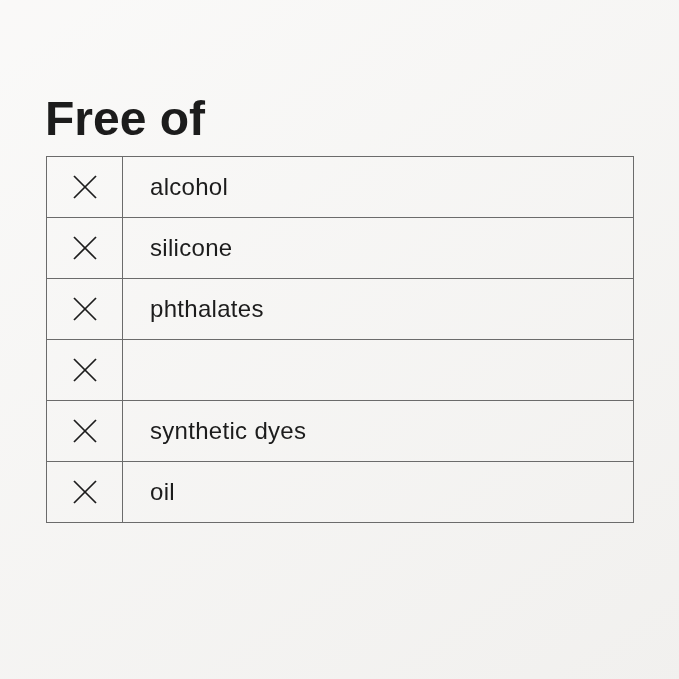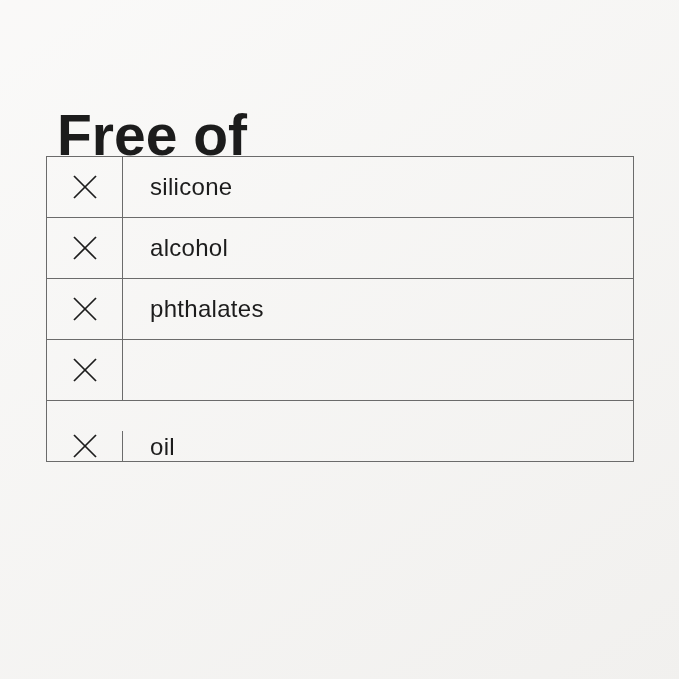--- a/index.html
+++ b/index.html
@@ -13,22 +13,22 @@
     overflow: hidden;
     background-color: var(--background, #f5f4f2);
     background-image: linear-gradient(145deg, rgba(255,255,255,0.5), rgba(0,0,0,0.015));
     font-family: "Liberation Sans", sans-serif;
     color: var(--text, #1c1c1c);
   }
   .page-title {
     position: absolute;
     left: 45px;
     top: 95px;
-    margin: 12px;
-    font-size: 57px;
+    margin: 0;
+    font-size: 48px;
     line-height: 1;
     font-weight: bold;
     letter-spacing: 0px;
     color: var(--text, #1c1c1c);
   }
   .free-table {
     position: absolute;
     left: 46px;
     top: 156px;
     width: 586px;
@@ -37,21 +37,20 @@
   }
   .row {
     display: flex;
     box-sizing: border-box;
     height: 61px;
     border-bottom: 1px solid var(--border, #6b6b6b);
   }
   .row:last-child {
     border-bottom: none;
     height: 60px;
-    align-items: flex-end;
   }
   .cell-x {
     box-sizing: border-box;
     width: 76px;
     flex: 0 0 76px;
     border-right: 1px solid var(--border, #6b6b6b);
     display: flex;
     align-items: center;
     justify-content: center;
   }
@@ -77,33 +76,33 @@
 
   <div class="row">
     <div class="cell-x">
       <span>
         <svg width="30" height="30" viewBox="0 0 30 30" aria-hidden="true">
           <line x1="4" y1="4" x2="26" y2="26" stroke="#1c1c1c" stroke-width="1.7"></line>
           <line x1="26" y1="4" x2="4" y2="26" stroke="#1c1c1c" stroke-width="1.7"></line>
         </svg>
       </span>
     </div>
-    <div class="cell-label">silicone</div>
+    <div class="cell-label">alcohol</div>
   </div>
 
   <div class="row">
     <div class="cell-x">
       <span>
         <svg width="30" height="30" viewBox="0 0 30 30" aria-hidden="true">
           <line x1="4" y1="4" x2="26" y2="26" stroke="#1c1c1c" stroke-width="1.7"></line>
           <line x1="26" y1="4" x2="4" y2="26" stroke="#1c1c1c" stroke-width="1.7"></line>
         </svg>
       </span>
     </div>
-    <div class="cell-label">alcohol</div>
+    <div class="cell-label">silicone</div>
   </div>
 
   <div class="row">
     <div class="cell-x">
       <span>
         <svg width="30" height="30" viewBox="0 0 30 30" aria-hidden="true">
           <line x1="4" y1="4" x2="26" y2="26" stroke="#1c1c1c" stroke-width="1.7"></line>
           <line x1="26" y1="4" x2="4" y2="26" stroke="#1c1c1c" stroke-width="1.7"></line>
         </svg>
       </span>
@@ -116,20 +115,31 @@
     <div class="cell-x">
       <span>
         <svg width="30" height="30" viewBox="0 0 30 30" aria-hidden="true">
           <line x1="4" y1="4" x2="26" y2="26" stroke="#1c1c1c" stroke-width="1.7"></line>
           <line x1="26" y1="4" x2="4" y2="26" stroke="#1c1c1c" stroke-width="1.7"></line>
         </svg>
       </span>
     </div>
   </div>
 
+  <div class="row">
+    <div class="cell-x">
+      <span>
+        <svg width="30" height="30" viewBox="0 0 30 30" aria-hidden="true">
+          <line x1="4" y1="4" x2="26" y2="26" stroke="#1c1c1c" stroke-width="1.7"></line>
+          <line x1="26" y1="4" x2="4" y2="26" stroke="#1c1c1c" stroke-width="1.7"></line>
+        </svg>
+      </span>
+    </div>
+    <div class="cell-label">synthetic dyes</div>
+  </div>
 
   <div class="row">
     <div class="cell-x">
       <span>
         <svg width="30" height="30" viewBox="0 0 30 30" aria-hidden="true">
           <line x1="4" y1="4" x2="26" y2="26" stroke="#1c1c1c" stroke-width="1.7"></line>
           <line x1="26" y1="4" x2="4" y2="26" stroke="#1c1c1c" stroke-width="1.7"></line>
         </svg>
       </span>
     </div>

